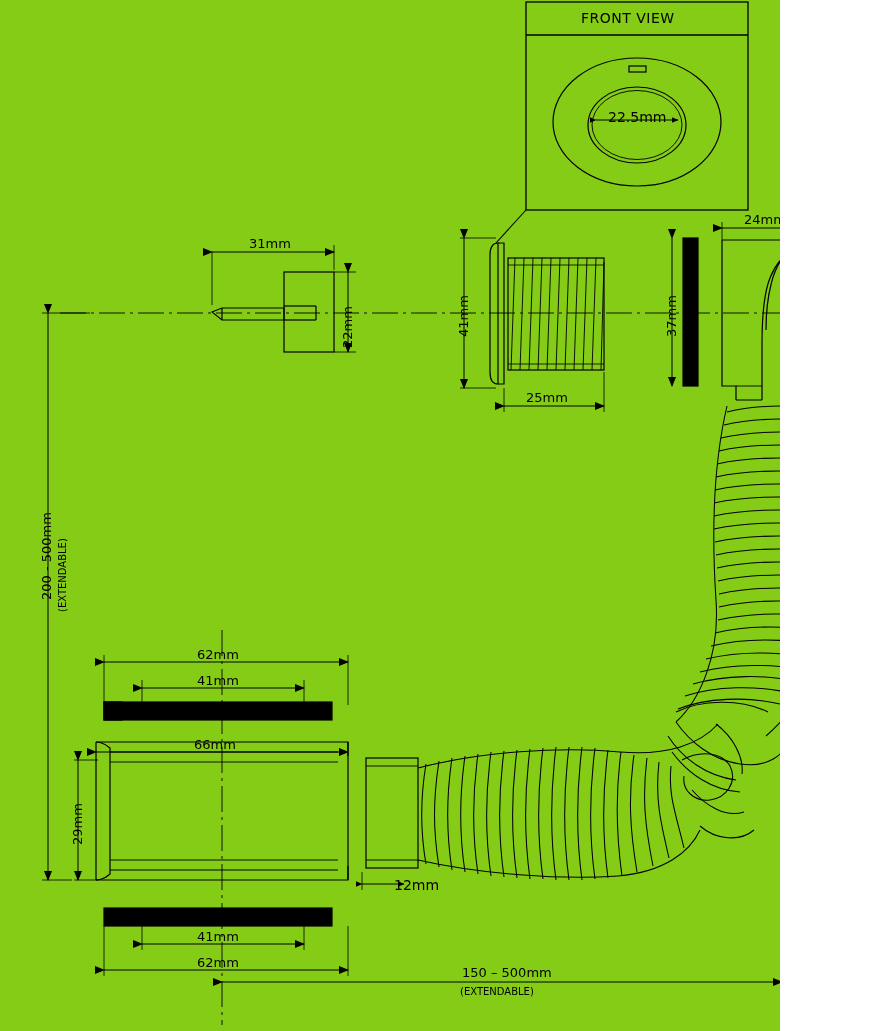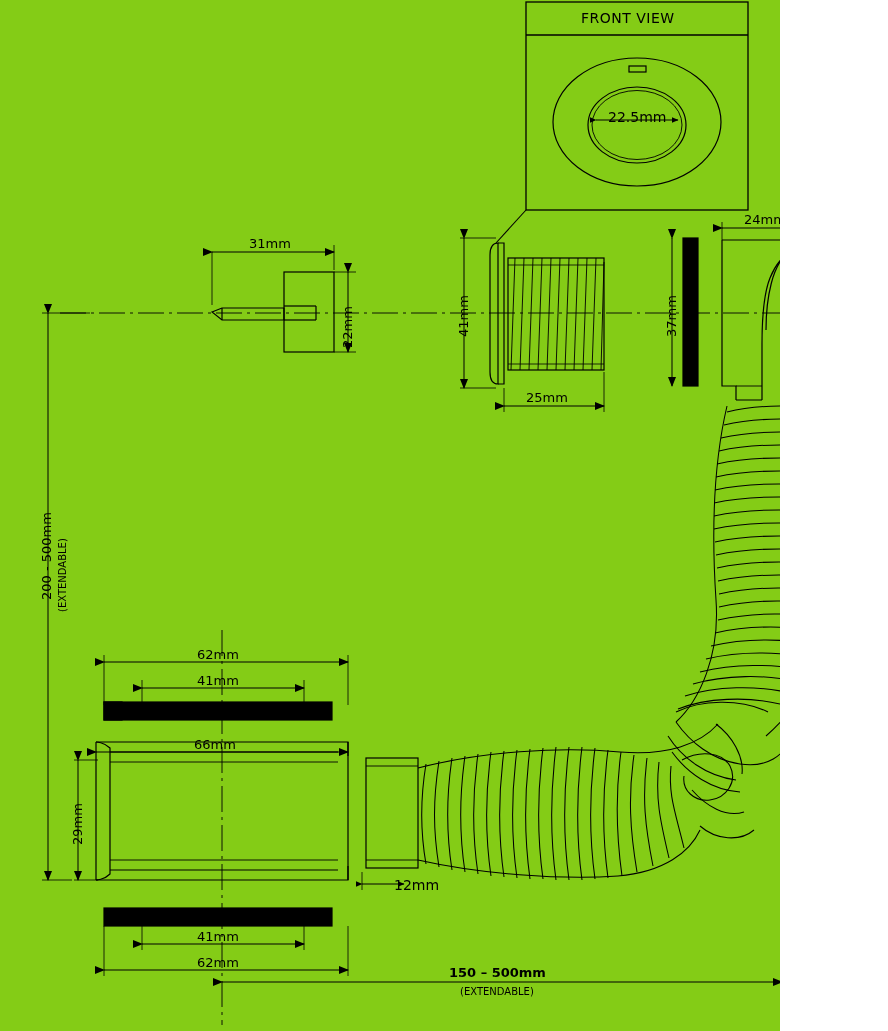--- a/index.html
+++ b/index.html
@@ -334,16 +334,16 @@
   <div class="lbl" style="left:194px; top:738px;">66mm</div>
 
   <div class="lbl vert" style="left:71px; top:845px;">29mm</div>
 
   <div class="lbl small" style="left:394px; top:878px;">12mm</div>
 
   <div class="lbl" style="left:197px; top:930px;">41mm</div>
 
   <div class="lbl" style="left:197px; top:956px;">62mm</div>
 
-  <div class="lbl" style="left:449px; top:966px;font-weight:bold;">150 – 500mm</div>
+  <div class="lbl" style="left:462px; top:966px;">150 – 500mm</div>
   <div class="lbl tiny" style="left:460px; top:987px;">(EXTENDABLE)</div>
 
 </div>
 
 </body></html>

